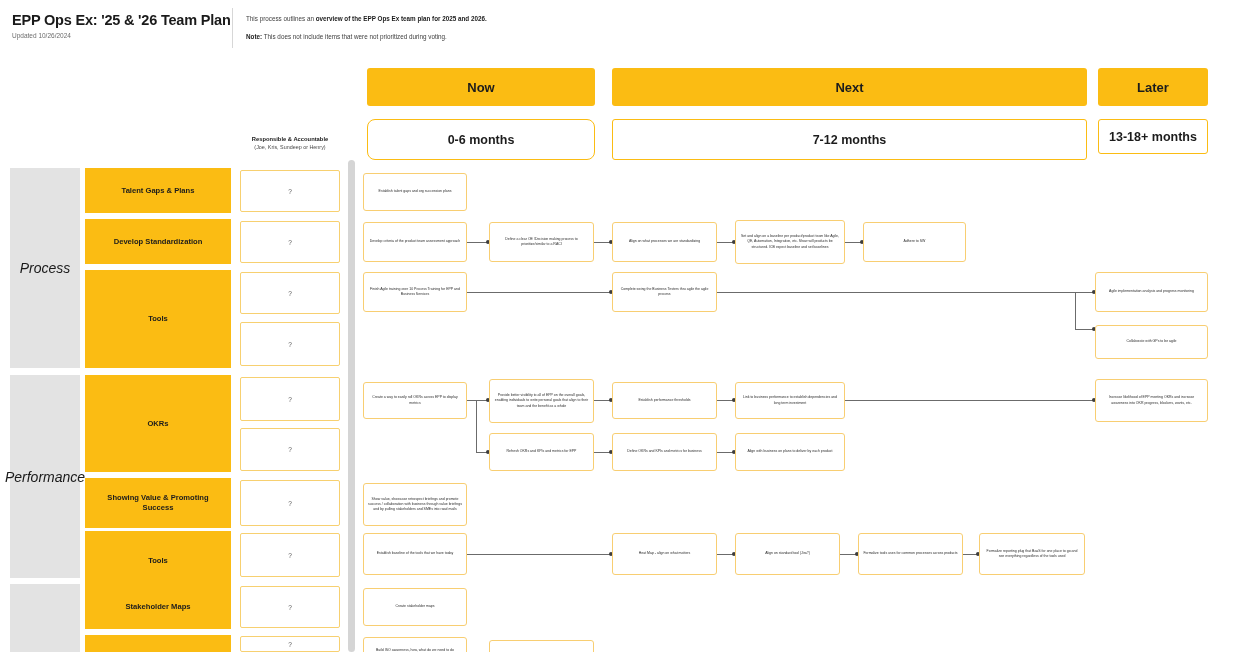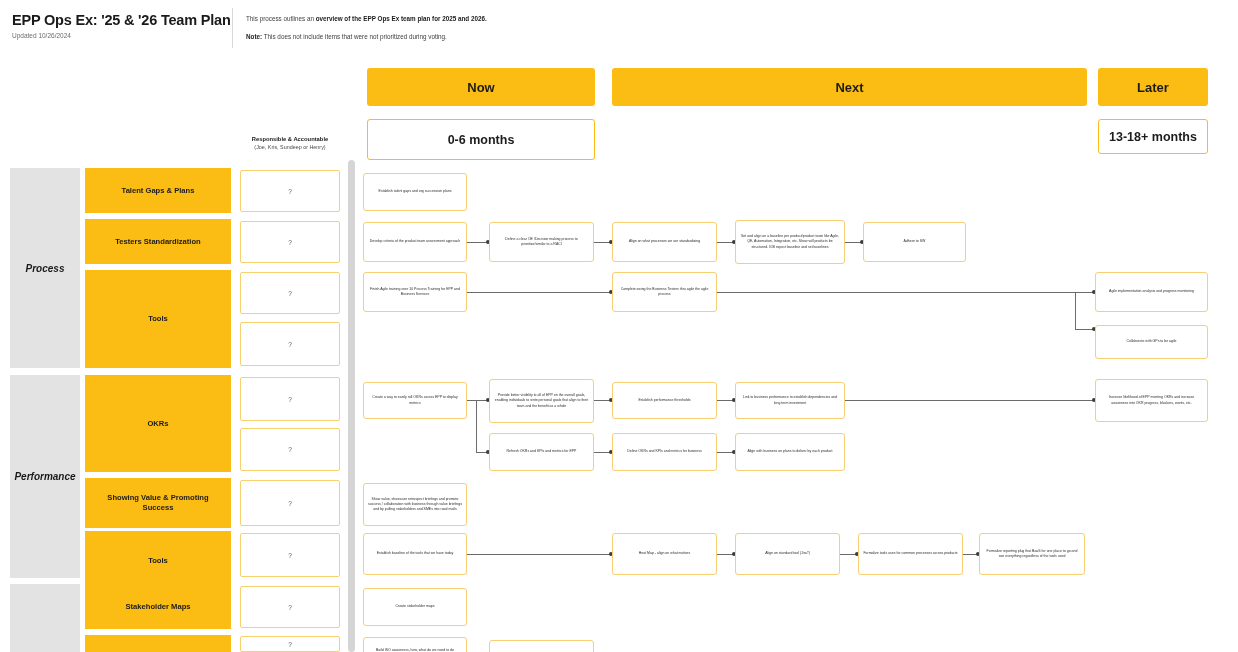--- a/index.html
+++ b/index.html
@@ -31,21 +31,21 @@
   .range-box span { font-size: 12.5px; font-weight: bold; color: #1c1c1c; }
 
   
   .resp-head { position: absolute; left: 238px; top: 136px; width: 104px; text-align: center; }
   .resp-head .t1 { font-size: 5.8px; font-weight: bold; color: #1a1a1a; }
   .resp-head .t2 { font-size: 5.4px; color: #4a4a4a; margin-top: 1.5px; }
 
   
   .group-block { position: absolute; left: 10px; width: 70px; background: #e3e3e3;
     display: flex; align-items: center; justify-content: center; }
-  .group-block span { font-size: 10px; font-weight: bold; font-style: italic; color: #1a1a1a; }
+  .group-block span { font-size: 14px; font-weight: normal; font-style: italic; color: #1a1a1a; }
 
   
   .topic-block { position: absolute; left: 85px; width: 146px; background: #FBBC13;
     display: flex; align-items: center; justify-content: center; padding: 0 6px; }
   .topic-block span { font-size: 7.6px; font-weight: bold; color: #1c1c1c; text-align: center; line-height: 1.3; }
 
   
   .resp-cell { position: absolute; left: 240px; width: 100px; background: #ffffff;
     border: 1px solid #F7D070; border-radius: 2px;
     display: flex; align-items: center; justify-content: center; }
@@ -87,22 +87,25 @@
   <div class="phase-bar" style="left:367px; top:68px; width:228px; height:38px;">
     <span>Now</span>
   </div>
   <div class="phase-bar" style="left:612px; top:68px; width:475px; height:38px;">
     <span>Next</span>
   </div>
   <div class="phase-bar" style="left:1098px; top:68px; width:110px; height:38px;">
     <span>Later</span>
   </div>
 
-  <div class="range-box" style="left:367px; top:119px; width:228px; height:41px;">
+  <div class="range-box" style="left:367px; top:119px; width:228px; height:41px;border-radius:8px;">
     <span>0-6 months</span>
+  </div>
+  <div class="range-box" style="left:612px; top:119px; width:475px; height:41px;">
+    <span>7-12 months</span>
   </div>
   <div class="range-box" style="left:1098px; top:119px; width:110px; height:35px;">
     <span>13-18+ months</span>
   </div>
 
   <div class="resp-head">
     <div class="t1">Responsible &amp; Accountable</div>
     <div class="t2">(Joe, Kris, Sundeep or Henry)</div>
   </div>
 
@@ -113,21 +116,21 @@
     <span>Performance</span>
   </div>
   <div class="group-block" style="top:584px; height:68px;">
     <span></span>
   </div>
 
   <div class="topic-block" style="top:168px; height:45px;">
     <span>Talent Gaps &amp; Plans</span>
   </div>
   <div class="topic-block" style="top:219px; height:45px;">
-    <span>Testers Standardization</span>
+    <span>Develop Standardization</span>
   </div>
   <div class="topic-block" style="top:270px; height:98px;">
     <span>Tools</span>
   </div>
   <div class="topic-block" style="top:375px; height:97px;">
     <span>OKRs</span>
   </div>
   <div class="topic-block" style="top:478px; height:50px;">
     <span>Showing Value &amp; Promoting Success</span>
   </div>

